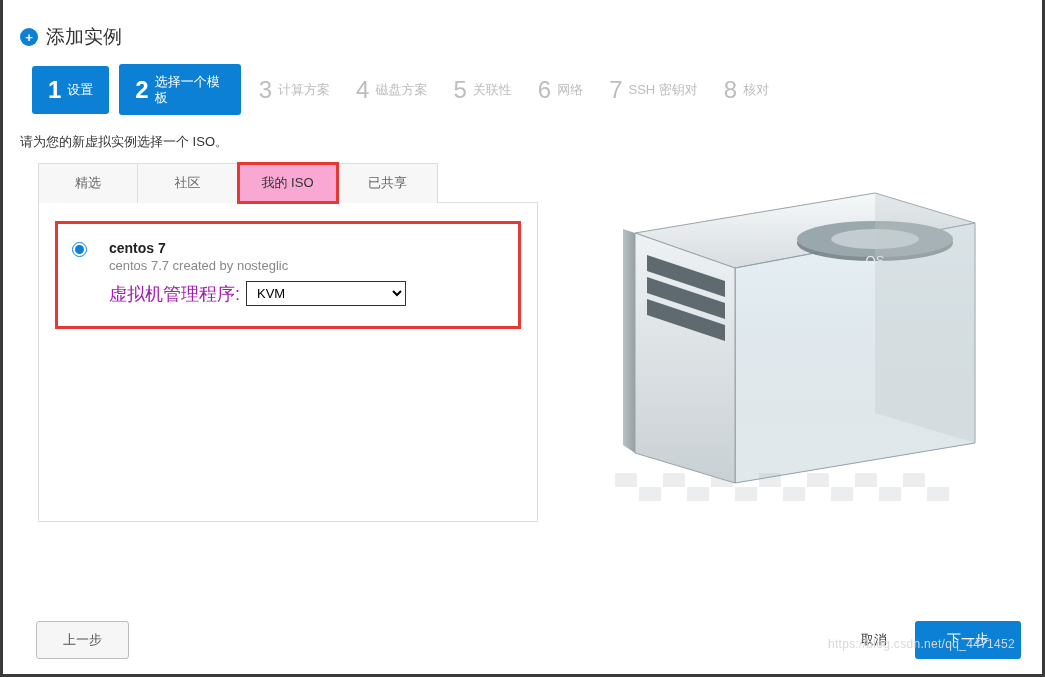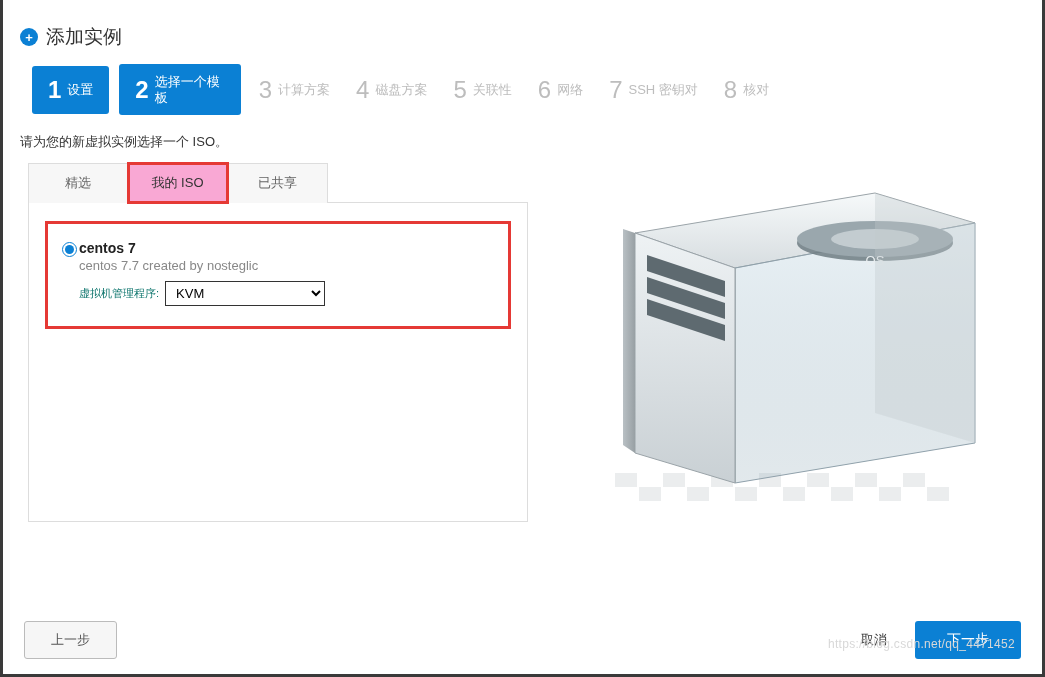--- a/index.html
+++ b/index.html
@@ -12,43 +12,43 @@
 
 .steps { display:flex; gap:10px; padding: 0 32px 18px 32px; align-items:center; }
 .step { display:flex; align-items:center; gap:6px; padding:4px 8px; border-radius:3px; color:#bdbdbd; }
 .step .num { font-size:24px; font-weight:300; }
 .step .lbl { font-size:13px; line-height:1.2; max-width:70px; }
 .step.active { background:#0b80d4; color:#fff; padding:10px 16px; }
 .step.active .num { font-weight:bold; }
 
 .instr { padding: 0 28px 12px 20px; font-size:13px; color:#333; }
 
-.content { display:flex; gap:24px; padding: 0 28px; }
+.content { display:flex; gap:24px; padding: 0 38px; }
 .left-col { width:500px; }
 .tabs { display:flex; }
 .tab { flex:0 0 auto; width:100px; text-align:center; padding:10px 0; font-size:13px; color:#666; background:#f7f7f7; border:1px solid #ddd; border-bottom:none; cursor:pointer; }
 .tab + .tab { border-left:none; }
 .tab.active { background:#f9a8d4; color:#333; position:relative; z-index:2; border-bottom:1px solid #fff; }
 .tab.highlight { outline:3px solid #e53935; outline-offset:-2px; }
 
 .panel { border:1px solid #ddd; padding:18px 16px 60px 16px; min-height:320px; background:#fff; margin-top:-1px; }
-.iso-block { border:3px solid #e53935; padding:16px 14px 20px 14px; display:flex; gap:2px; align-items:flex-start; }
+.iso-block { border:3px solid #e53935; padding:16px 14px 20px 14px; display:flex; gap:22px; align-items:flex-start; }
 .radio-wrap { margin-top:2px; }
 input[type=radio]{ width:15px; height:15px; accent-color:#0b80d4; }
 .iso-info { flex:1; }
 .iso-name { font-weight:bold; font-size:14px; color:#222; }
 .iso-desc { font-size:13px; color:#888; margin-top:2px; }
 .hv-row { display:flex; align-items:center; gap:6px; margin-top:8px; }
-.hv-label { font-size:11px; color:#0f766e; }
+.hv-label { font-size:18px; color:#a21caf; }
 .hv-select { border:1px solid #333; padding:3px 6px; font-size:13px; width:160px; background:#fff; }
 
 .right-col { flex:1; display:flex; align-items:flex-start; justify-content:center; padding-top:10px; }
 .server-svg { width:420px; height:340px; }
 
-.footer { position:absolute; left:0; right:0; bottom:18px; display:flex; align-items:center; padding:0 24px; }
+.footer { position:absolute; left:12px; right:0; bottom:18px; display:flex; align-items:center; padding:0 24px; }
 .btn-prev { border:1px solid #bbb; background:#f6f6f6; color:#555; padding:9px 26px; font-size:13px; border-radius:3px; cursor:pointer; }
 .spacer { flex:1; }
 .btn-cancel { font-size:13px; color:#333; margin-right:28px; cursor:pointer; }
 .btn-next { background:#0b80d4; color:#fff; border:none; padding:10px 32px; font-size:14px; border-radius:3px; cursor:pointer; }
 .watermark { position:absolute; right:30px; bottom:26px; color:#d8d8d8; font-size:12px; letter-spacing:0.3px; pointer-events:none; }
 </style>
 </head>
 <body>
 
 <div class="header">
@@ -90,20 +90,21 @@
     <span class="lbl">核对</span>
   </div>
 </div>
 
 <div class="instr">请为您的新虚拟实例选择一个 ISO。</div>
 
 <div class="content">
   <div class="left-col">
     <div class="tabs">
       <div class="tab">精选</div>
+      <div class="tab">社区</div>
       <div class="tab active highlight">我的 ISO</div>
       <div class="tab">已共享</div>
     </div>
     <div class="panel">
       <div class="iso-block">
         <div class="radio-wrap">
           <input type="radio" checked="" style="">
         </div>
         <div class="iso-info">
           <div class="iso-name">centos 7</div>

